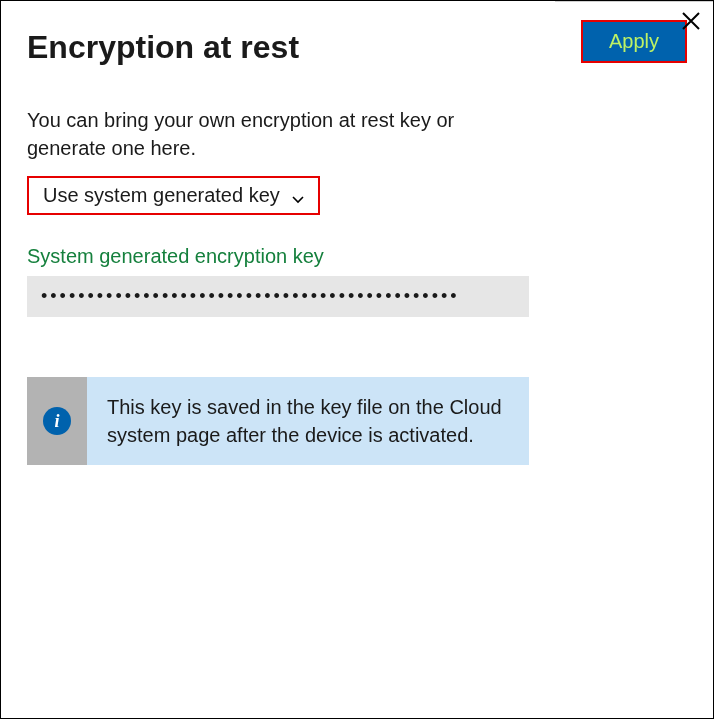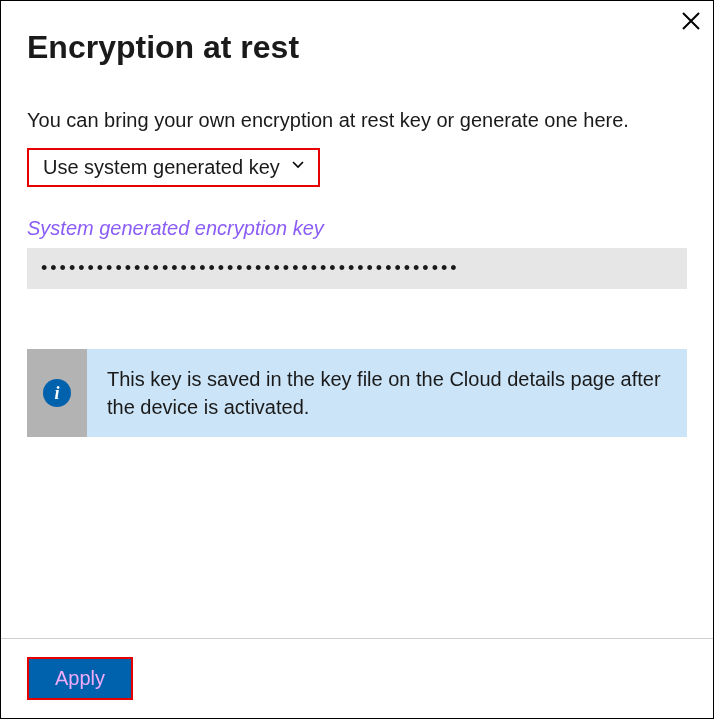--- a/index.html
+++ b/index.html
@@ -12,21 +12,21 @@
       background: #ffffff;
       width: 714px;
       height: 719px;
       position: relative;
       border: 1px solid #000;
     }
     .dialog {
       width: 100%;
       height: 100%;
       display: flex;
-      flex-direction: column;
+      flex-direction: row;
     }
     .close-btn {
       position: absolute;
       top: 8px;
       right: 12px;
       font-size: 26px;
       font-weight: 400;
       cursor: pointer;
       line-height: 1;
       color: #000;
@@ -51,39 +51,38 @@
       font-size: 20px;
       color: #1a1a1a;
       margin-bottom: 6px;
     }
     .required {
       color: #d13438;
       margin-right: 4px;
     }
     .dropdown {
       display: inline-flex;
-      align-items: flex-start;
+      align-items: flex-end;
       border: 2px solid #e60000;
       padding: 6px 12px 6px 14px;
       font-size: 20px;
       color: #1a1a1a;
       cursor: pointer;
       background: #fff;
       margin-bottom: 30px;
     }
     .dropdown .chev {
       margin-left: 10px;
       display: inline-flex;
       align-items: center;
     }
     .key-label {
       font-size: 20px;
-      color: #8b5cf6;
+      color: #15803d;
       margin-bottom: 8px;
-      font-style: italic;
     }
     .key-input {
       width: 100%;
       background: #e6e6e6;
       border: none;
       padding: 10px 14px;
       font-size: 18px;
       color: #1a1a1a;
       letter-spacing: 3px;
       font-family: inherit;
@@ -121,21 +120,21 @@
       font-size: 20px;
       color: #1a1a1a;
       line-height: 1.4;
     }
     .footer {
       border-top: 1px solid #d0d0d0;
       padding: 18px 26px;
     }
     .apply-btn {
       background: #0062ad;
-      color: #f0abfc;
+      color: #bef264;
       border: 2px solid #e60000;
       padding: 8px 26px;
       font-size: 20px;
       cursor: pointer;
       font-family: inherit;
     }
   </style>
 </head>
 <body>
 
@@ -166,21 +165,21 @@
     </div>
 
     <div class="key-label">System generated encryption key</div>
 
     <input type="text" class="key-input" readonly="" value="•••••••••••••••••••••••••••••••••••••••••••••" style="">
 
     <div class="info-box">
       <div class="info-icon-wrap">
         <div class="info-icon">i</div>
       </div>
-      <div class="info-text">This key is saved in the key file on the Cloud details page after the device is activated.</div>
+      <div class="info-text">This key is saved in the key file on the Cloud system page after the device is activated.</div>
     </div>
 
   </div>
 
   <div class="footer">
     <button class="apply-btn">Apply</button>
   </div>
 
 </div>
 

